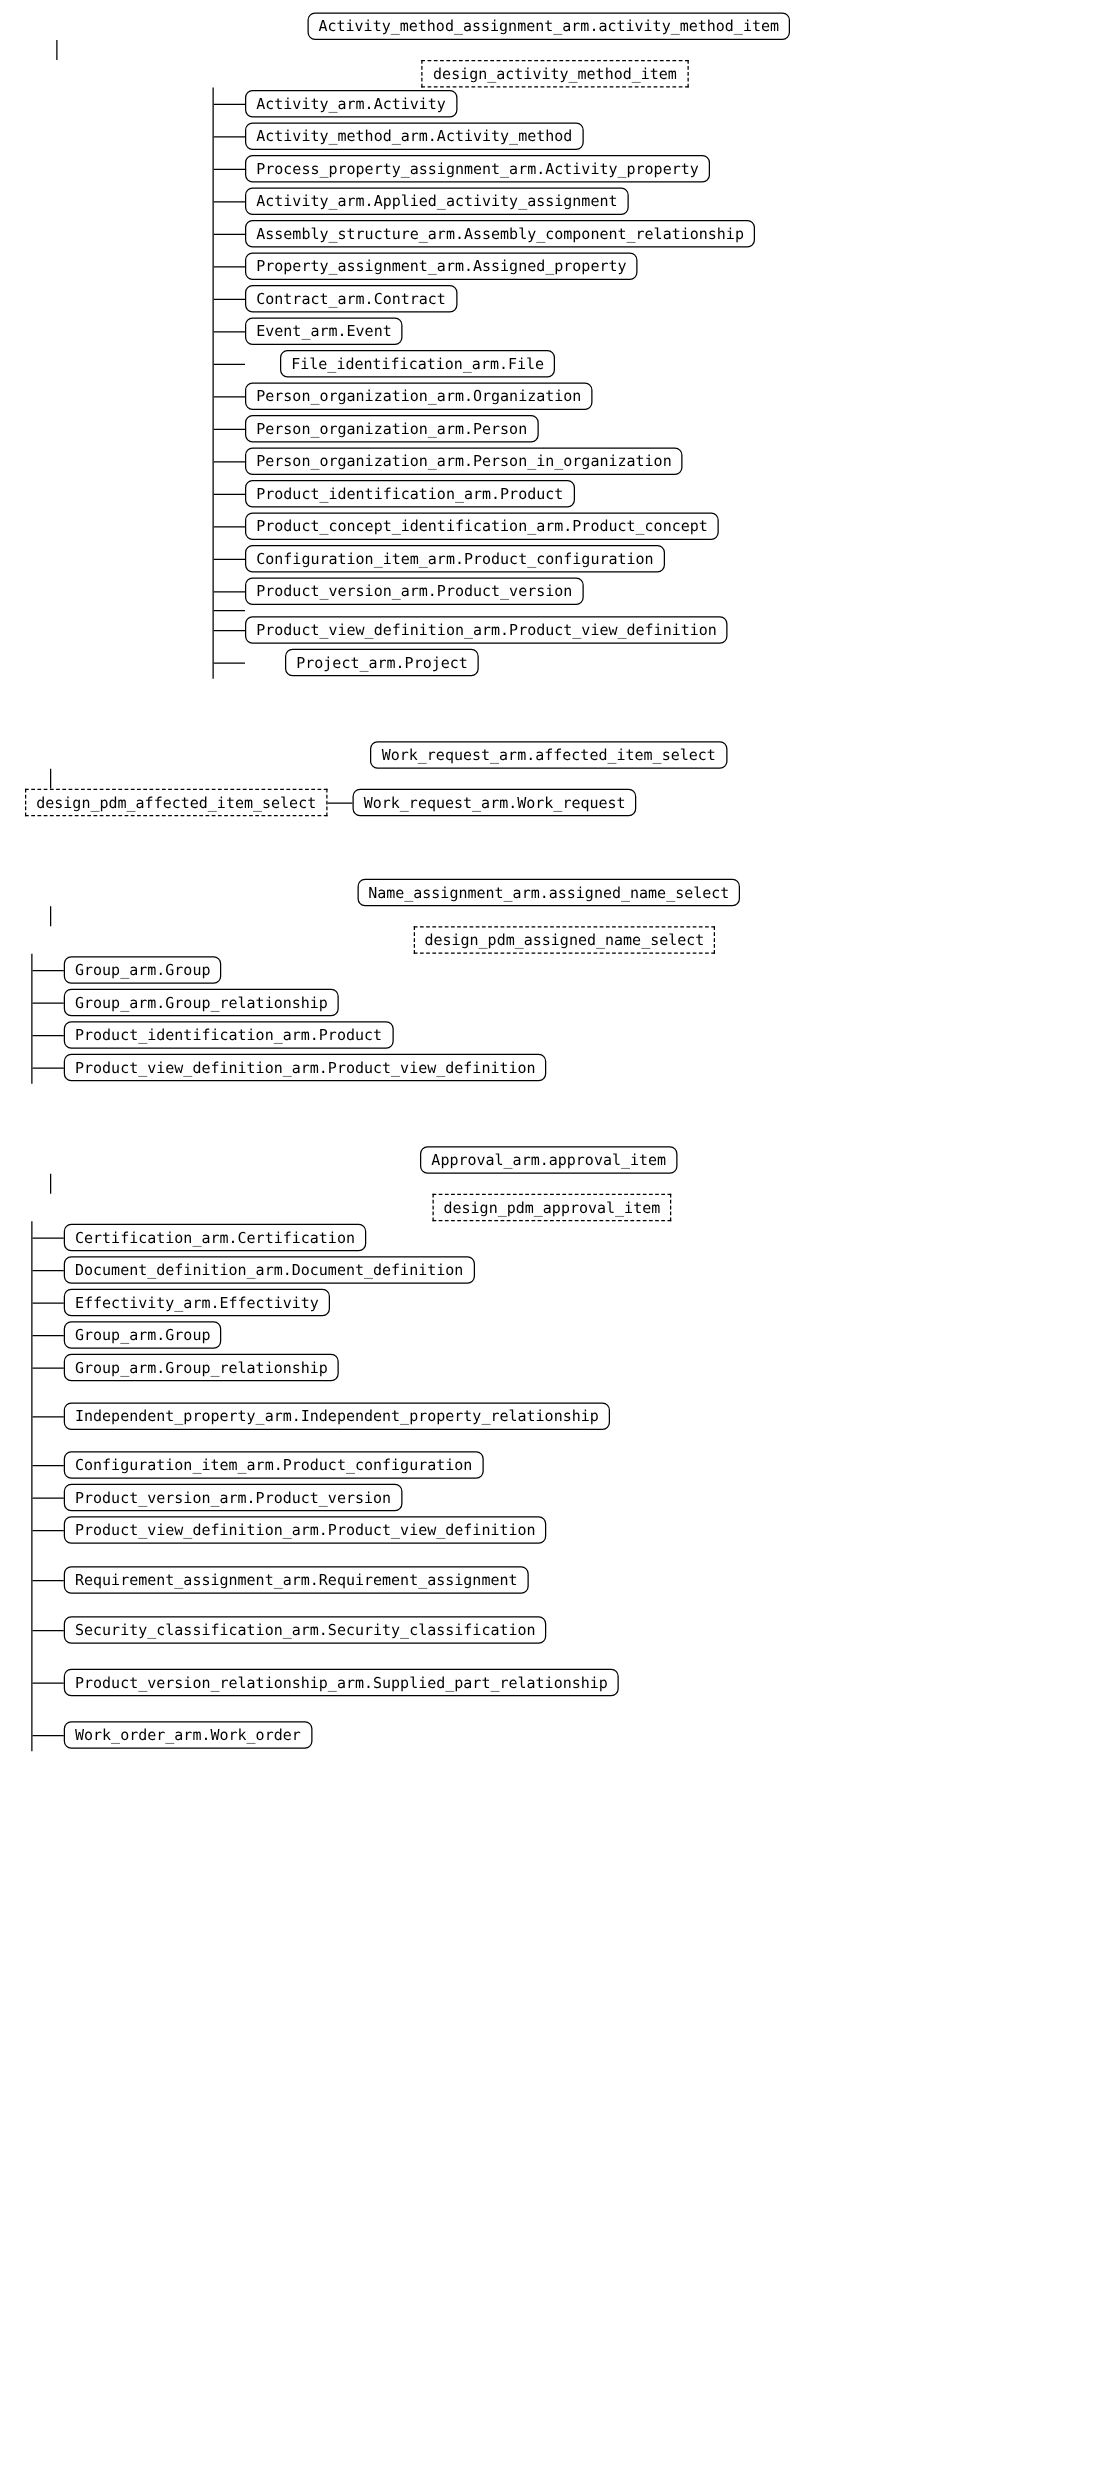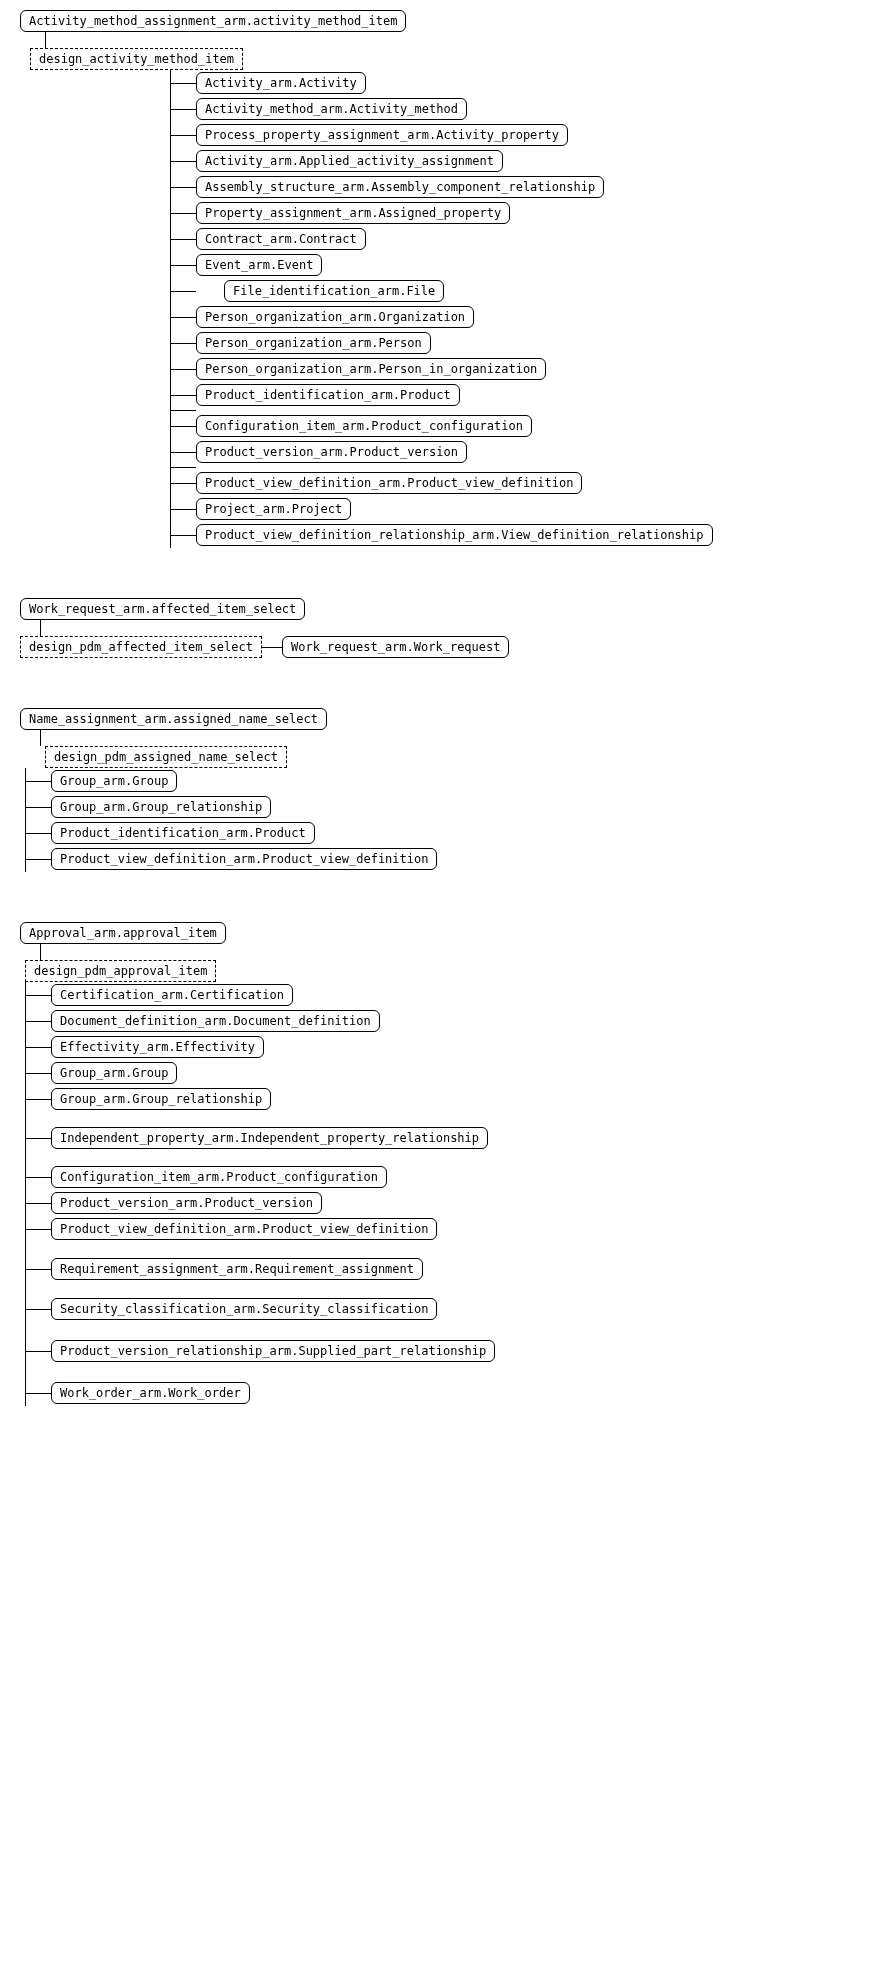--- a/index.html
+++ b/index.html
@@ -28,20 +28,21 @@
       border-radius: 0;
     }
 
     .tree-child-row {
       display: flex;
       align-items: center;
     }
 
     .section-wrapper {
       margin-bottom: 50px;
+      text-align: center;
     }
   </style>
 </head>
 <body>
 
 <div class="section-wrapper">
 
   <div>
     <span class="node-box">Activity_method_assignment_arm.activity_method_item</span>
   </div>
@@ -111,43 +112,40 @@
       <div class="tree-child-row" style="margin:2px 0;">
         <div style="width:25px; height:1px; background:#000;"></div>
         <span class="node-box">Person_organization_arm.Person_in_organization</span>
       </div>
       <div class="tree-child-row" style="margin:2px 0;">
         <div style="width:25px; height:1px; background:#000;"></div>
         <span class="node-box">Product_identification_arm.Product</span>
       </div>
       <div class="tree-child-row" style="margin:2px 0;">
         <div style="width:25px; height:1px; background:#000;"></div>
+        <span class="node-box">Product_concept_identification_arm.Product_concept</span>
       </div>
       <div class="tree-child-row" style="margin:2px 0;">
         <div style="width:25px; height:1px; background:#000;"></div>
         <span class="node-box">Configuration_item_arm.Product_configuration</span>
       </div>
       <div class="tree-child-row" style="margin:2px 0;">
         <div style="width:25px; height:1px; background:#000;"></div>
         <span class="node-box">Product_version_arm.Product_version</span>
       </div>
       <div class="tree-child-row" style="margin:2px 0;">
         <div style="width:25px; height:1px; background:#000;"></div>
       </div>
       <div class="tree-child-row" style="margin:2px 0;">
         <div style="width:25px; height:1px; background:#000;"></div>
         <span class="node-box">Product_view_definition_arm.Product_view_definition</span>
       </div>
-      <div class="tree-child-row" style="margin:2px 0;">
+      <div class="tree-child-row" style="margin:2px 0;gap:32px;">
         <div style="width:25px; height:1px; background:#000;"></div>
         <span class="node-box">Project_arm.Project</span>
-      </div>
-      <div class="tree-child-row" style="margin:2px 0;">
-        <div style="width:25px; height:1px; background:#000;"></div>
-        <span class="node-box">Product_view_definition_relationship_arm.View_definition_relationship</span>
       </div>
     </div>
   </div>
 </div>
 
 <div class="section-wrapper">
   <div>
     <span class="node-box">Work_request_arm.affected_item_select</span>
   </div>
   <div style="width:1px; height:16px; background:#000; margin-left:20px;"></div>

